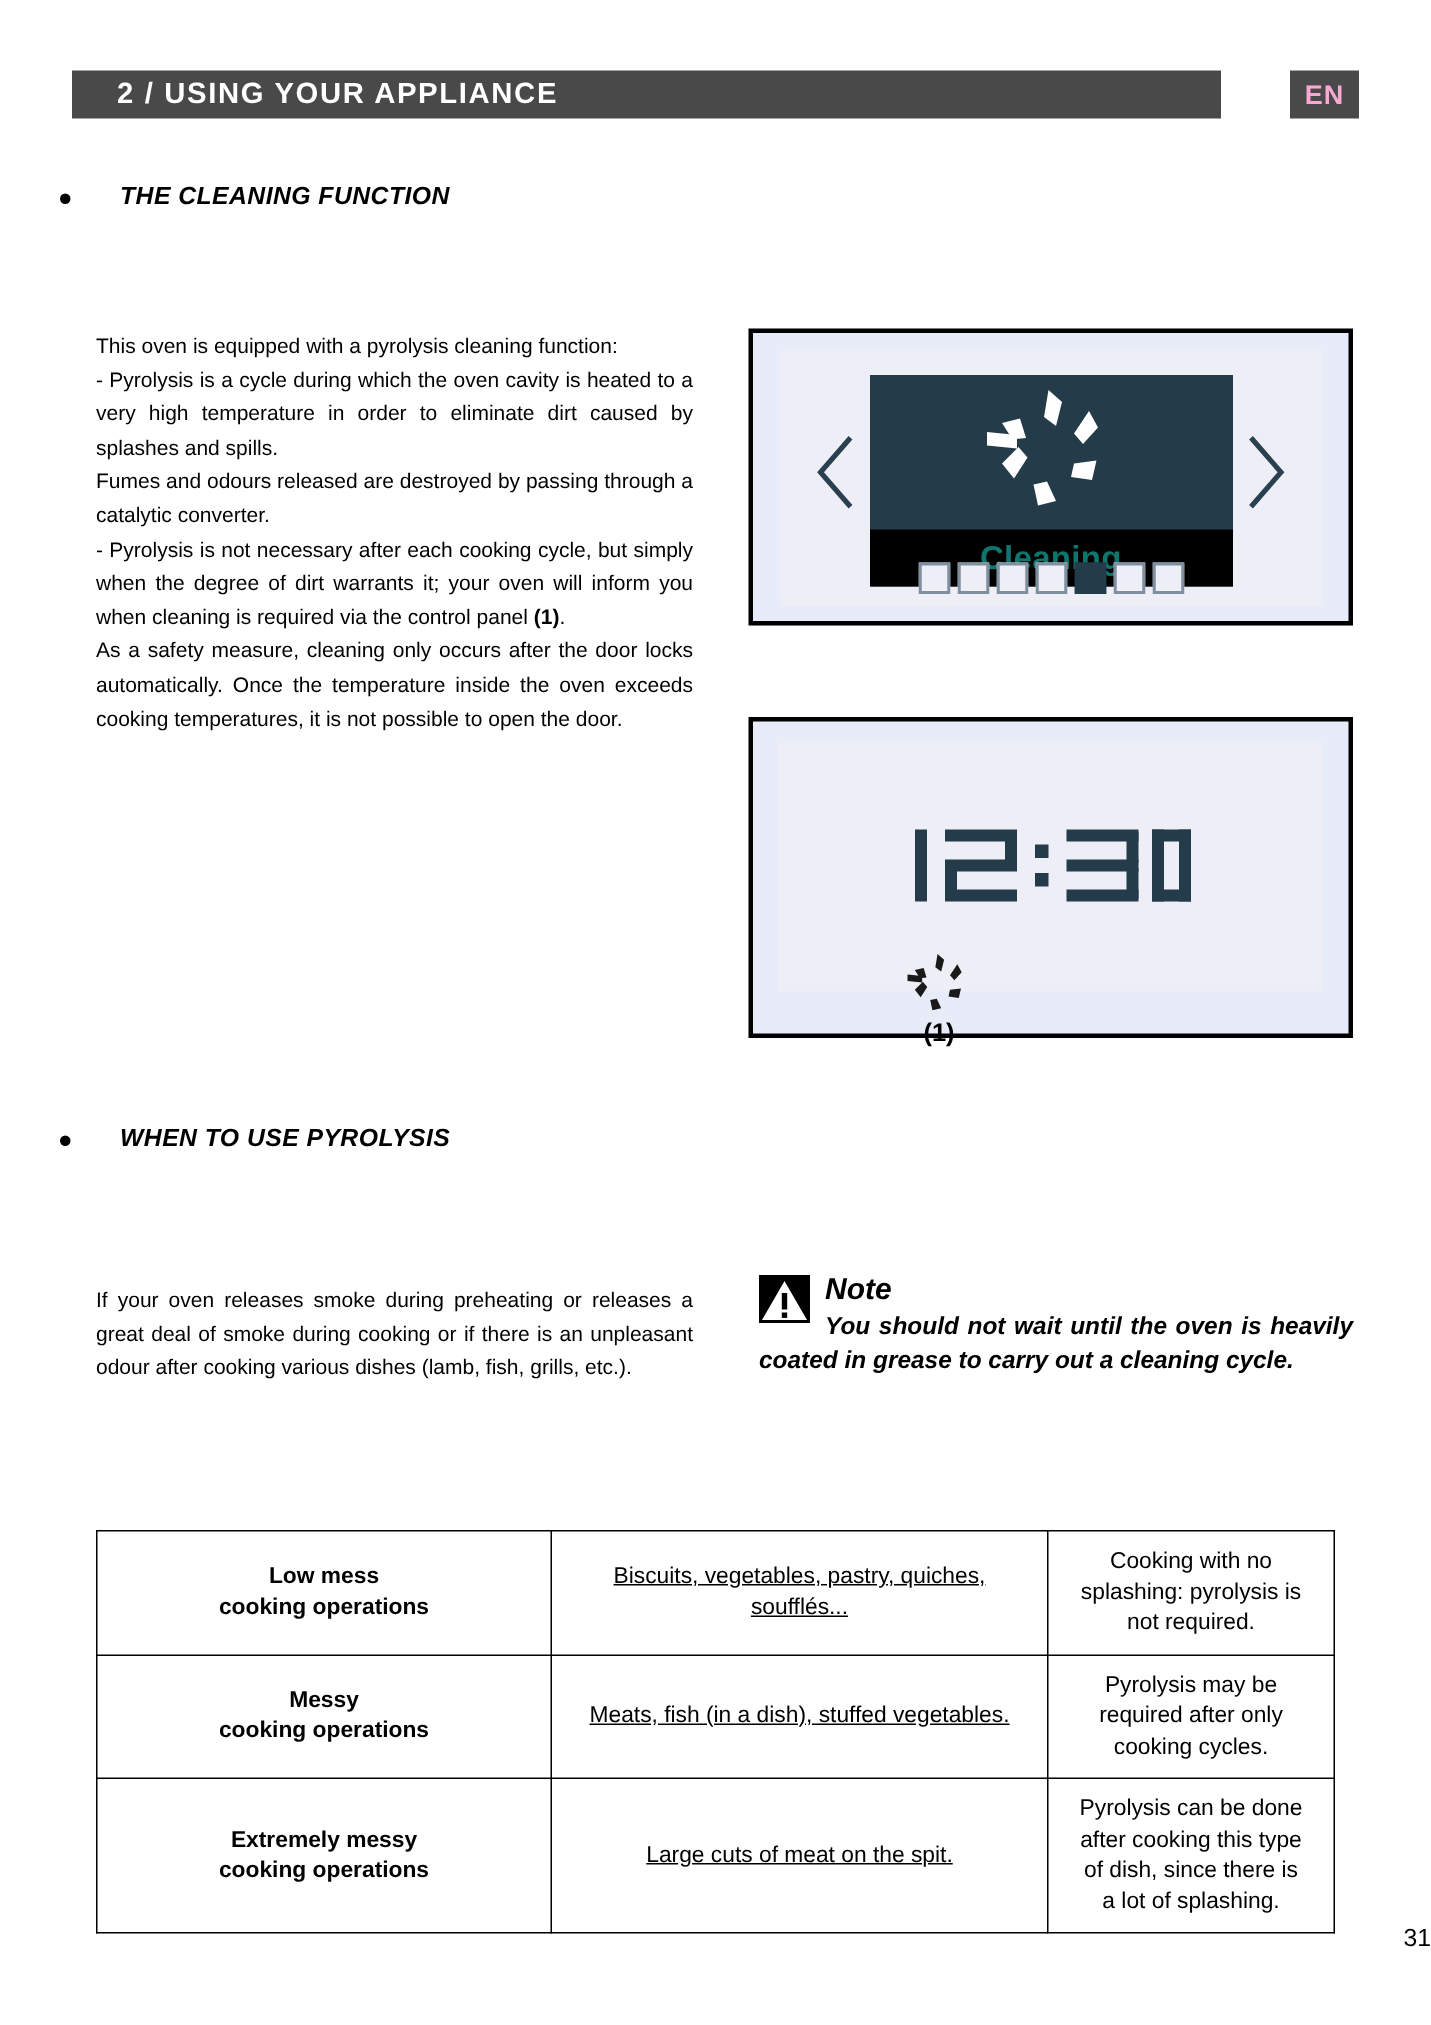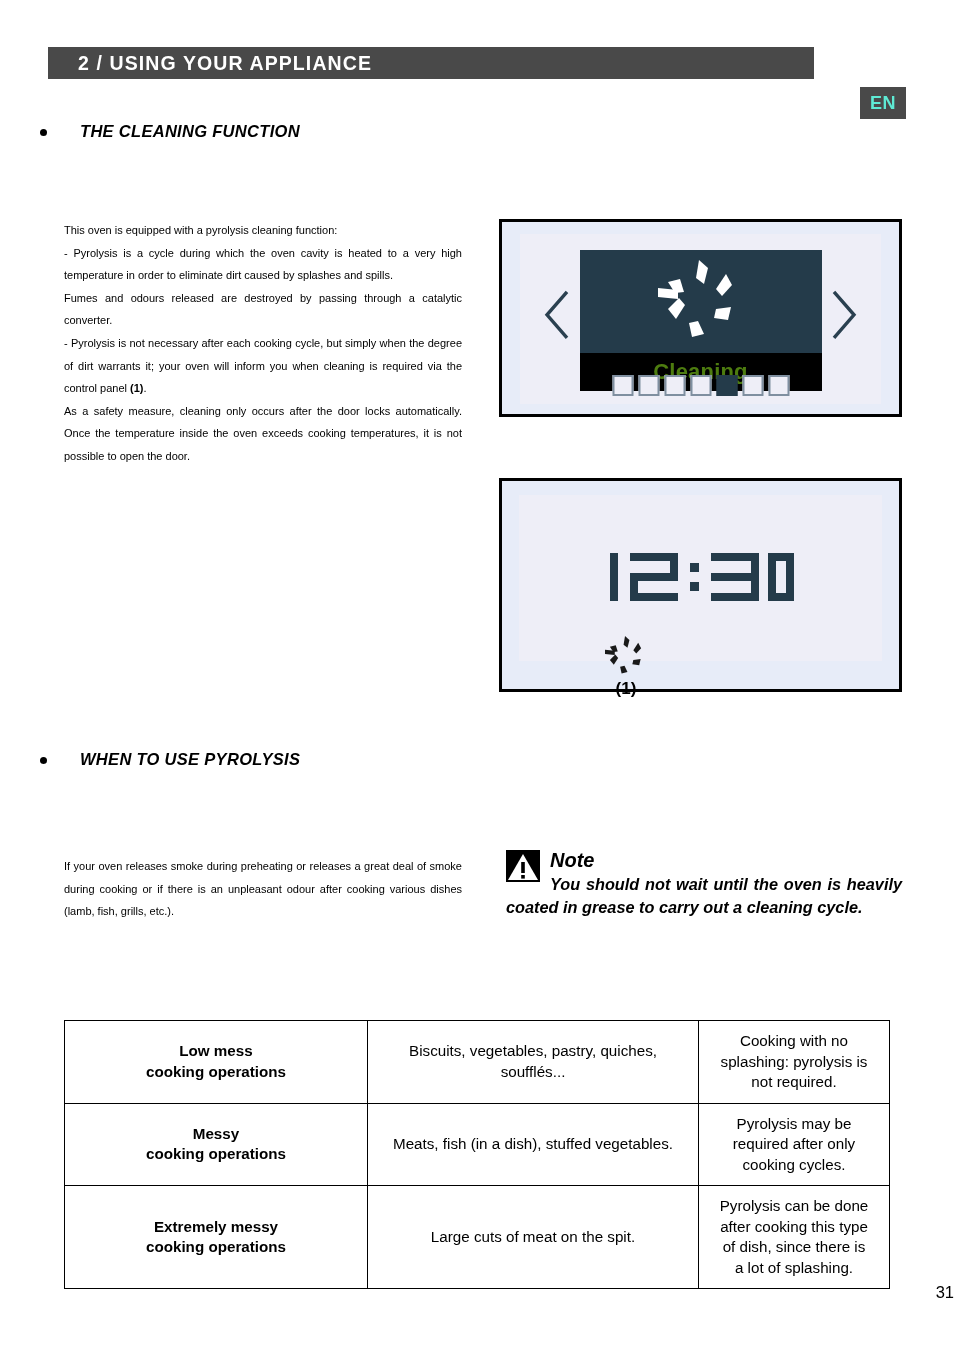--- a/index.html
+++ b/index.html
@@ -45,28 +45,27 @@
     letter-spacing: 1.1px;
     white-space: nowrap;
   }
   .lang-badge {
     position: absolute;
     right: 0;
     top: 0;
     width: 46px;
     height: 32px;
     background: #494949;
-    color: #5eead4;
+    color: #f9a8d4;
     font-size: 18px;
     font-weight: bold;
     letter-spacing: 0.6px;
     display: flex;
     align-items: center;
     justify-content: center;
-    margin-top: 40px;
   }
 
   
   .section-heading {
     position: absolute;
     height: 20px;
   }
   .section-heading .bullet {
     position: absolute;
     left: 0;
@@ -83,21 +82,21 @@
     font-size: 16.5px;
     font-weight: bold;
     font-style: italic;
     letter-spacing: 0.3px;
     white-space: nowrap;
   }
 
   
   .body-col {
     position: absolute;
-    font-size: 11px;
+    font-size: 14px;
     line-height: 22.6px;
     color: #000;
     text-align: justify;
   }
   .body-col p { margin: 0; }
   .body-col b { font-weight: bold; }
 
   
   .figure {
     position: absolute;
@@ -143,21 +142,21 @@
     width: 94px;
     height: 86px;
   }
   .screen-label {
     position: absolute;
     left: 0;
     right: 0;
     bottom: 0;
     height: 38px;
     background: #000000;
-    color: #4d7c0f;
+    color: #0f766e;
     font-size: 22px;
     font-weight: bold;
     letter-spacing: 0.2px;
     display: flex;
     align-items: center;
     justify-content: center;
   }
   .dots-row {
     position: absolute;
     left: 50%;
@@ -251,21 +250,21 @@
     font-size: 15.2px;
     line-height: 20.5px;
     text-align: center;
     vertical-align: middle;
     padding: 10px 20px;
   }
   .mess-table td.cat {
     font-weight: bold;
     width: 262px;
   }
-  .mess-table td.ex { width: 290px; }
+  .mess-table td.ex { width: 290px; text-decoration: underline; }
   .mess-table tr.r1 td { height: 42px; }
   .mess-table tr.r2 td { height: 42px; }
   .mess-table tr.r3 td { height: 64px; }
 
   
   .page-number {
     position: absolute;
     left: 0;
     right: 0;
     top: 1283px;

